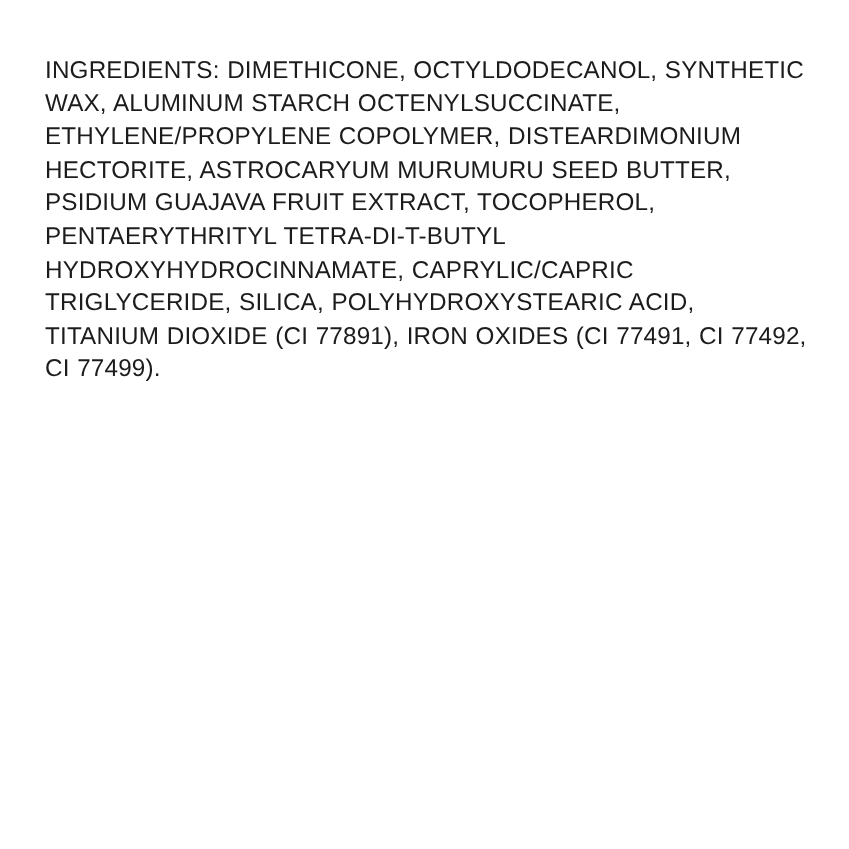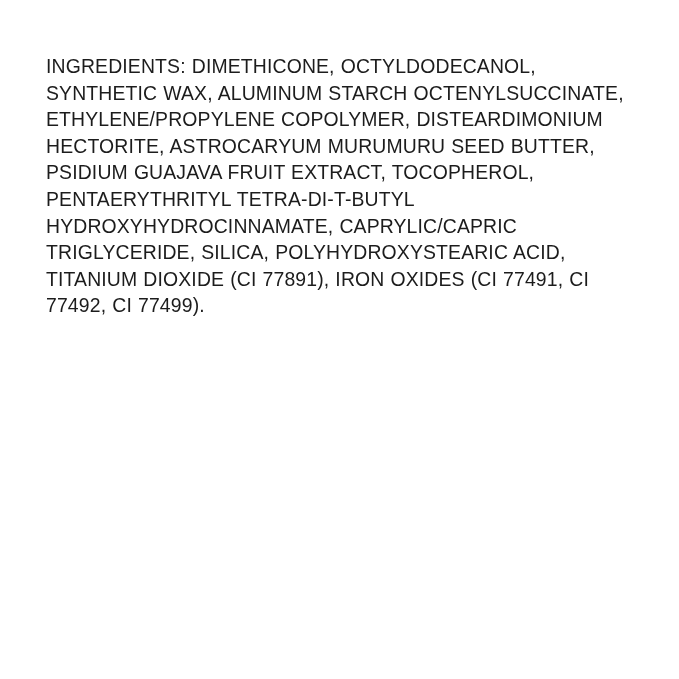--- a/index.html
+++ b/index.html
@@ -22,21 +22,21 @@
     background: #ffffff;
     overflow: hidden;
   }
   .ingredients-block {
     position: absolute;
     left: 31px;
     top: 38px;
     width: 625px;
   }
   .ingredients-text {
-    margin: 15px;
+    margin: 5px;
     font-family: "Liberation Sans", sans-serif;
     font-size: 19.4px;
     line-height: 26.6px;
     letter-spacing: 0.15px;
     color: #1c1c1c;
     text-align: left;
     word-spacing: 0.5px;
     white-space: pre-wrap;
   }
 </style>

